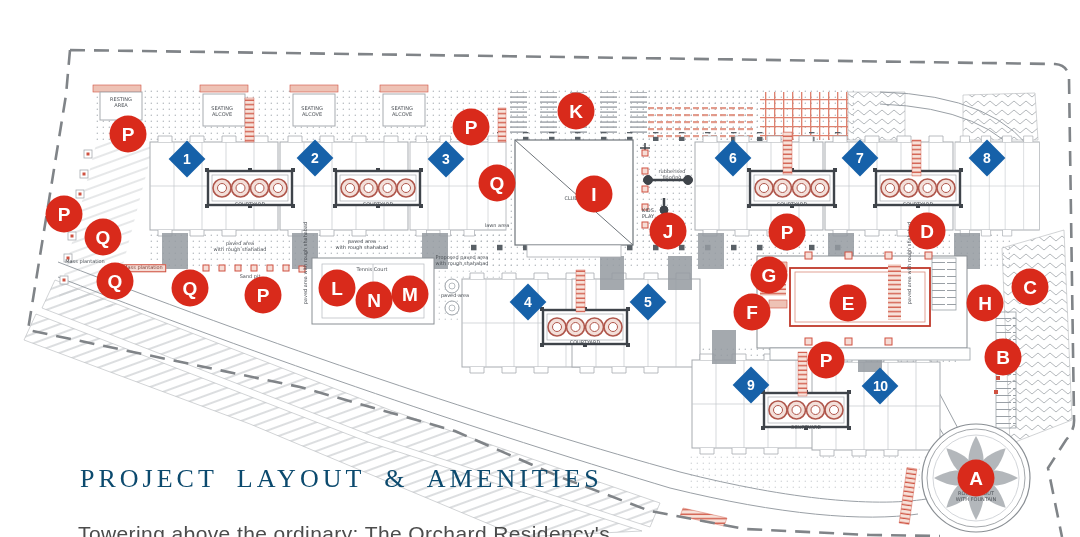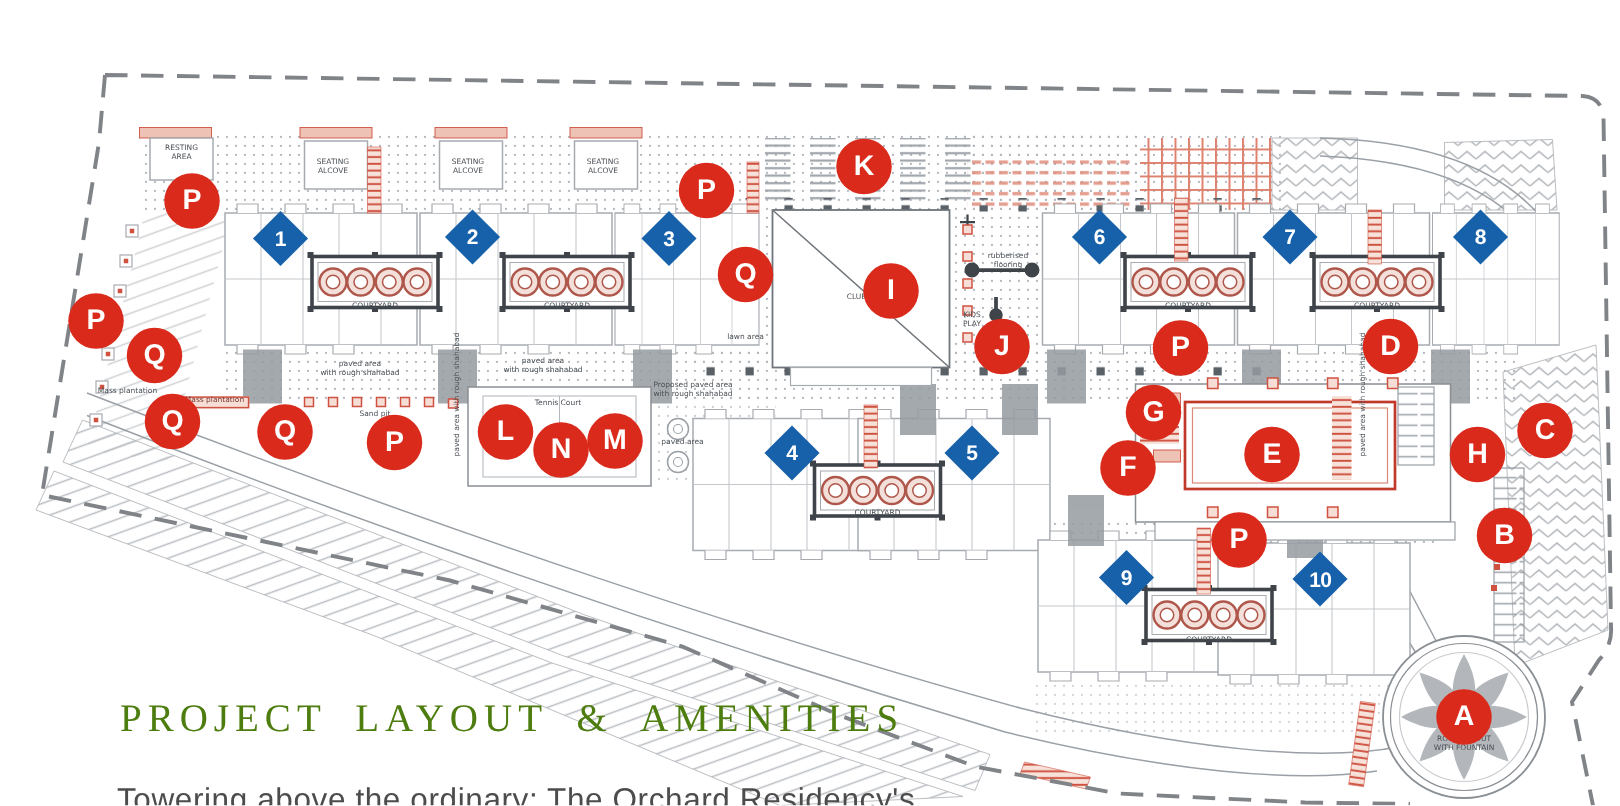--- a/index.html
+++ b/index.html
@@ -11,21 +11,21 @@
   .m-circle{position:absolute;width:37px;height:37px;border-radius:50%;
     background:var(--red,#d92a1b);color:#fff;display:flex;align-items:center;justify-content:center;
     font:bold 19px "Liberation Sans",sans-serif;transform:translate(-50%,-50%);}
   .m-diamond{position:absolute;width:26px;height:26px;background:var(--blue,#1661a9);
     transform:translate(-50%,-50%) rotate(45deg);display:flex;align-items:center;justify-content:center;}
   .m-diamond span{transform:rotate(-45deg);color:#fff;font:bold 14px "Liberation Sans",sans-serif;letter-spacing:-0.5px;}
   .plan-label{position:absolute;transform:translate(-50%,-50%);font:5px/1.1 "DejaVu Sans",sans-serif;
     color:#4a4f55;white-space:nowrap;text-align:center;}
   .plan-label.rot{transform:translate(-50%,-50%) rotate(-90deg);}
   .plan-label.box{border:1px solid #cf5140;background:#f6ddd6;padding:0 2px;color:#7a3b32;}
-  .page-title{position:absolute;left:80px;top:464px;margin:0;color:#4d7c0f;
+  .page-title{position:absolute;left:80px;top:464px;margin:0;color:#0c4a6e;
     font:26px "Liberation Serif",serif;font-weight:500;letter-spacing:4px;word-spacing:9px;white-space:nowrap;}
   .tagline{position:absolute;left:78px;top:522px;margin:0;color:#4c4c4c;
     font:21px "Liberation Sans",sans-serif;letter-spacing:0.4px;white-space:nowrap;}
 </style>
 </head>
 <body>
 
 <div class="stage">
 
 <svg width="1080" height="537" viewBox="0 0 1080 537">

